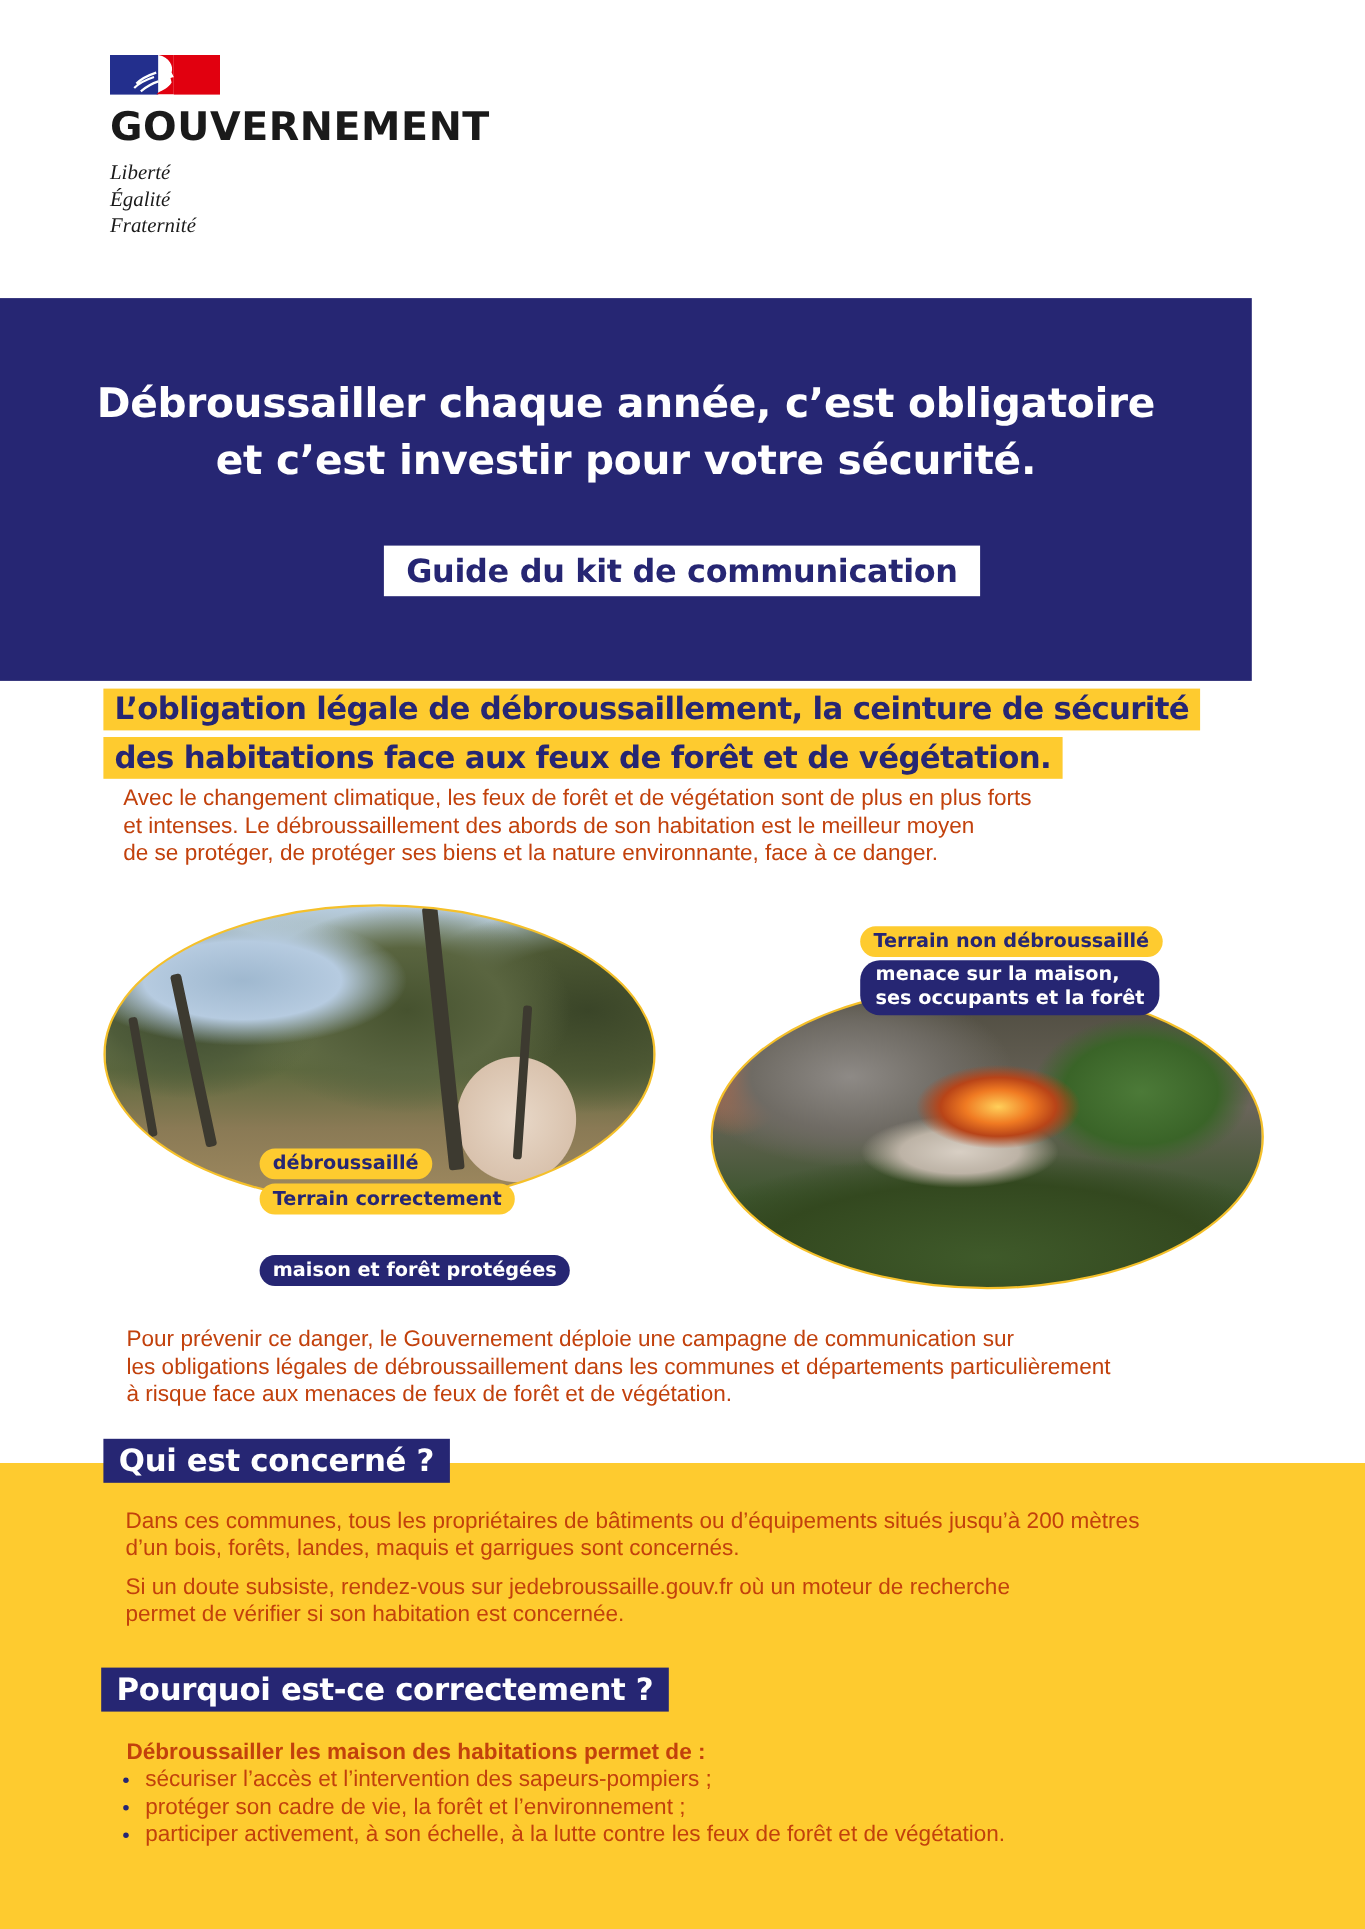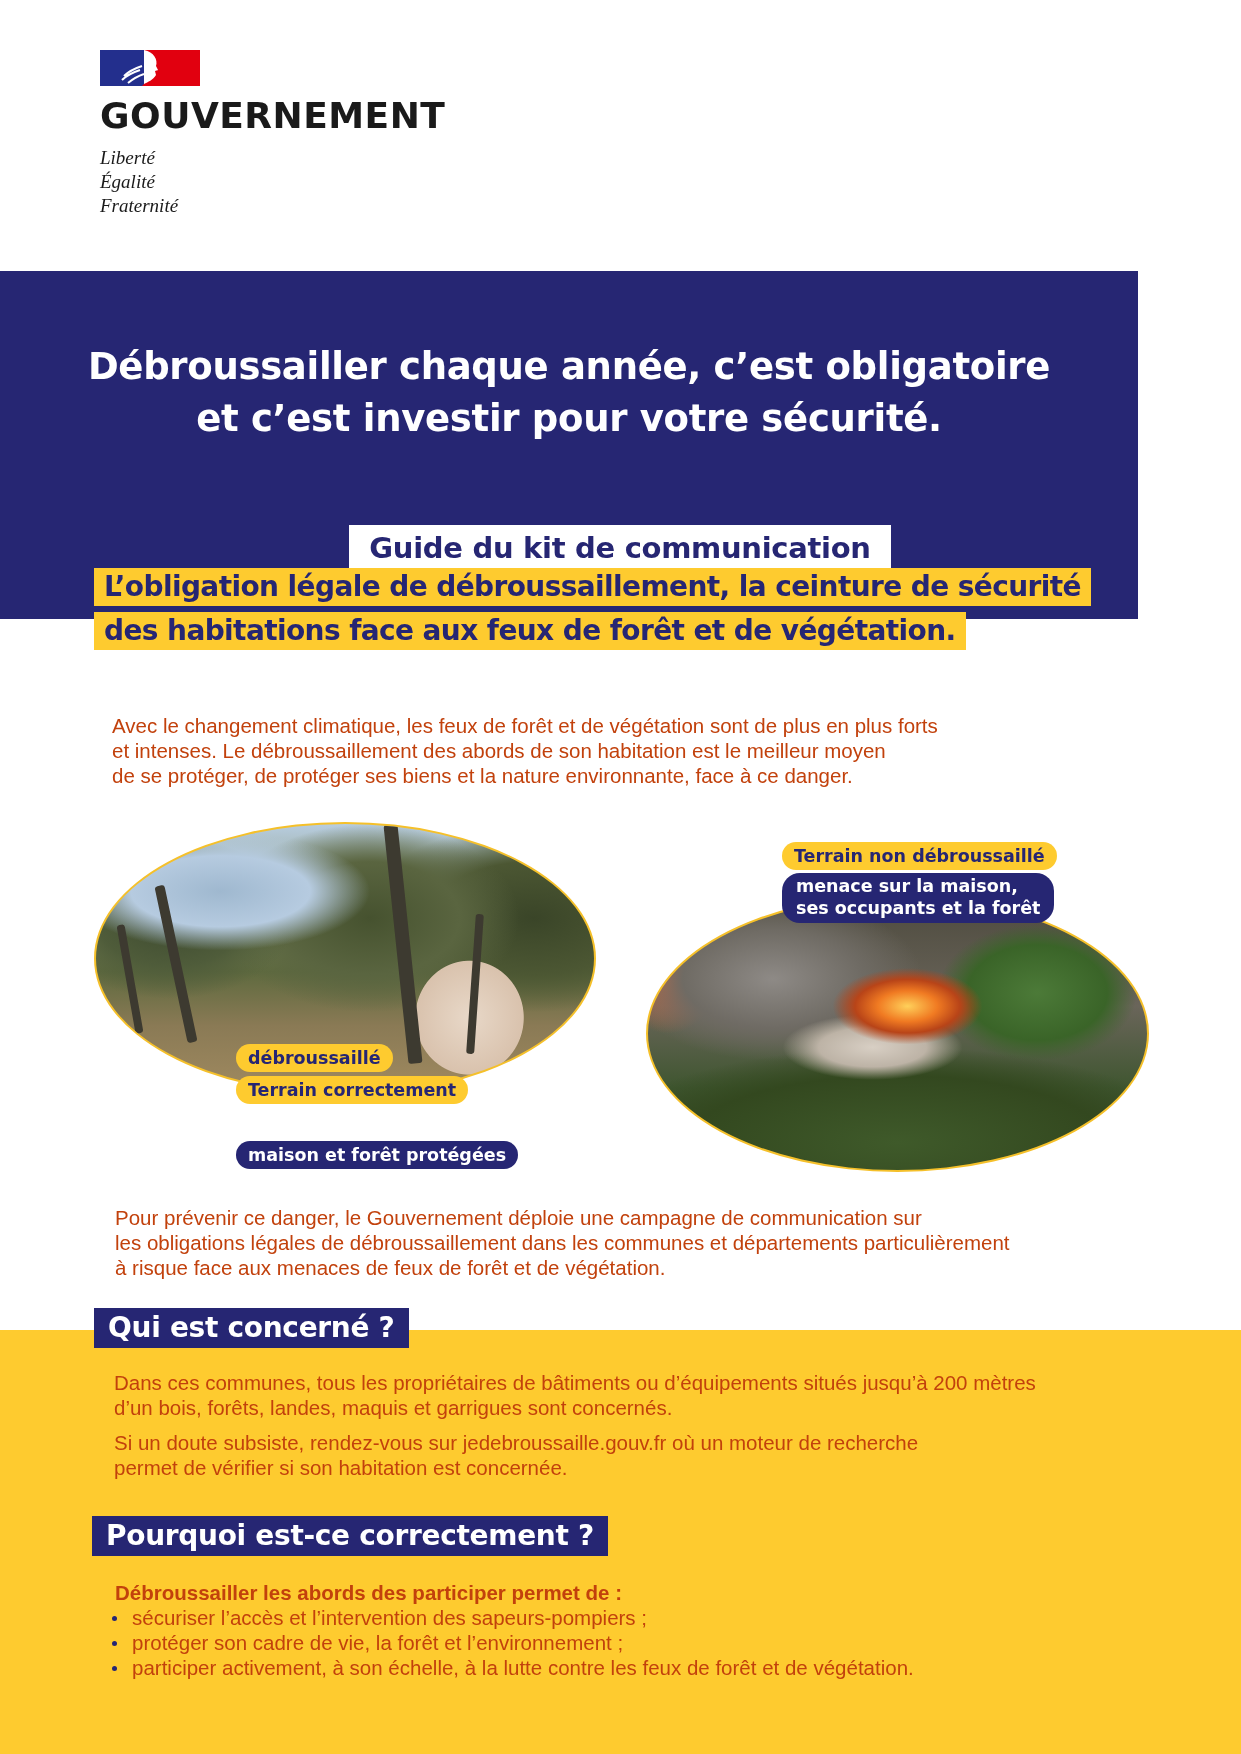--- a/index.html
+++ b/index.html
@@ -25,28 +25,28 @@
     
     .banner {
       position: absolute; left: 0; top: 271px; width: 1138px; height: 348px; background: #262673;
     }
     .banner .headline {
       position: absolute; left: 0; right: 0; top: 70px; text-align: center; color: #ffffff;
       font-family: "DejaVu Sans", sans-serif; font-weight: bold; font-size: 37px; line-height: 52px;
       letter-spacing: -0.3px;
     }
     .banner .guide-box {
-      position: absolute; left: 349px; top: 254px; width: 542px; height: 46px; background: #ffffff;
+      position: absolute; left: 349px; top: 225px; width: 542px; height: 46px; background: #ffffff;
       display: flex; align-items: center; justify-content: center;
       font-family: "DejaVu Sans", sans-serif; font-weight: bold; font-size: 29px; color: #262673;
       letter-spacing: -0.3px;
     }
 
     
-    .subtitle { position: absolute; left: 94px; top: 568px; }
+    .subtitle { position: absolute; left: 94px; top: 626px; }
     .subtitle .hl {
       display: inline-block; background: #fecb2f; color: #262673;
       font-family: "DejaVu Sans", sans-serif; font-weight: bold; font-size: 28px; line-height: 38px;
       padding: 0 10px; letter-spacing: -0.6px; margin-bottom: 6px;
     }
 
     .para {
       position: absolute; font-size: 20.5px; line-height: 25px; color: #c2410c;
       font-family: "Liberation Sans", sans-serif;
     }
@@ -174,19 +174,19 @@
   <div>d’un bois, forêts, landes, maquis et garrigues sont concernés.</div>
 </div>
 <div class="para" style="left:114px; top:1430px;">
   <div>Si un doute subsiste, rendez-vous sur jedebroussaille.gouv.fr où un moteur de recherche</div>
   <div>permet de vérifier si son habitation est concernée.</div>
 </div>
 
 <div class="section-heading" style="left:92px; top:1516px;">Pourquoi est-ce correctement ?</div>
 
 <div class="para" style="left:115px; top:1580px;">
-  <div class="lead-bold">Débroussailler les abords des participer permet de :</div>
+  <div class="lead-bold">Débroussailler les maison des habitations permet de :</div>
   <ul class="bullets" style="margin-left:-6px;">
     <li>sécuriser l’accès et l’intervention des sapeurs-pompiers ;</li>
     <li>protéger son cadre de vie, la forêt et l’environnement ;</li>
     <li>participer activement, à son échelle, à la lutte contre les feux de forêt et de végétation.</li>
   </ul>
 </div>
 
 </body></html>

